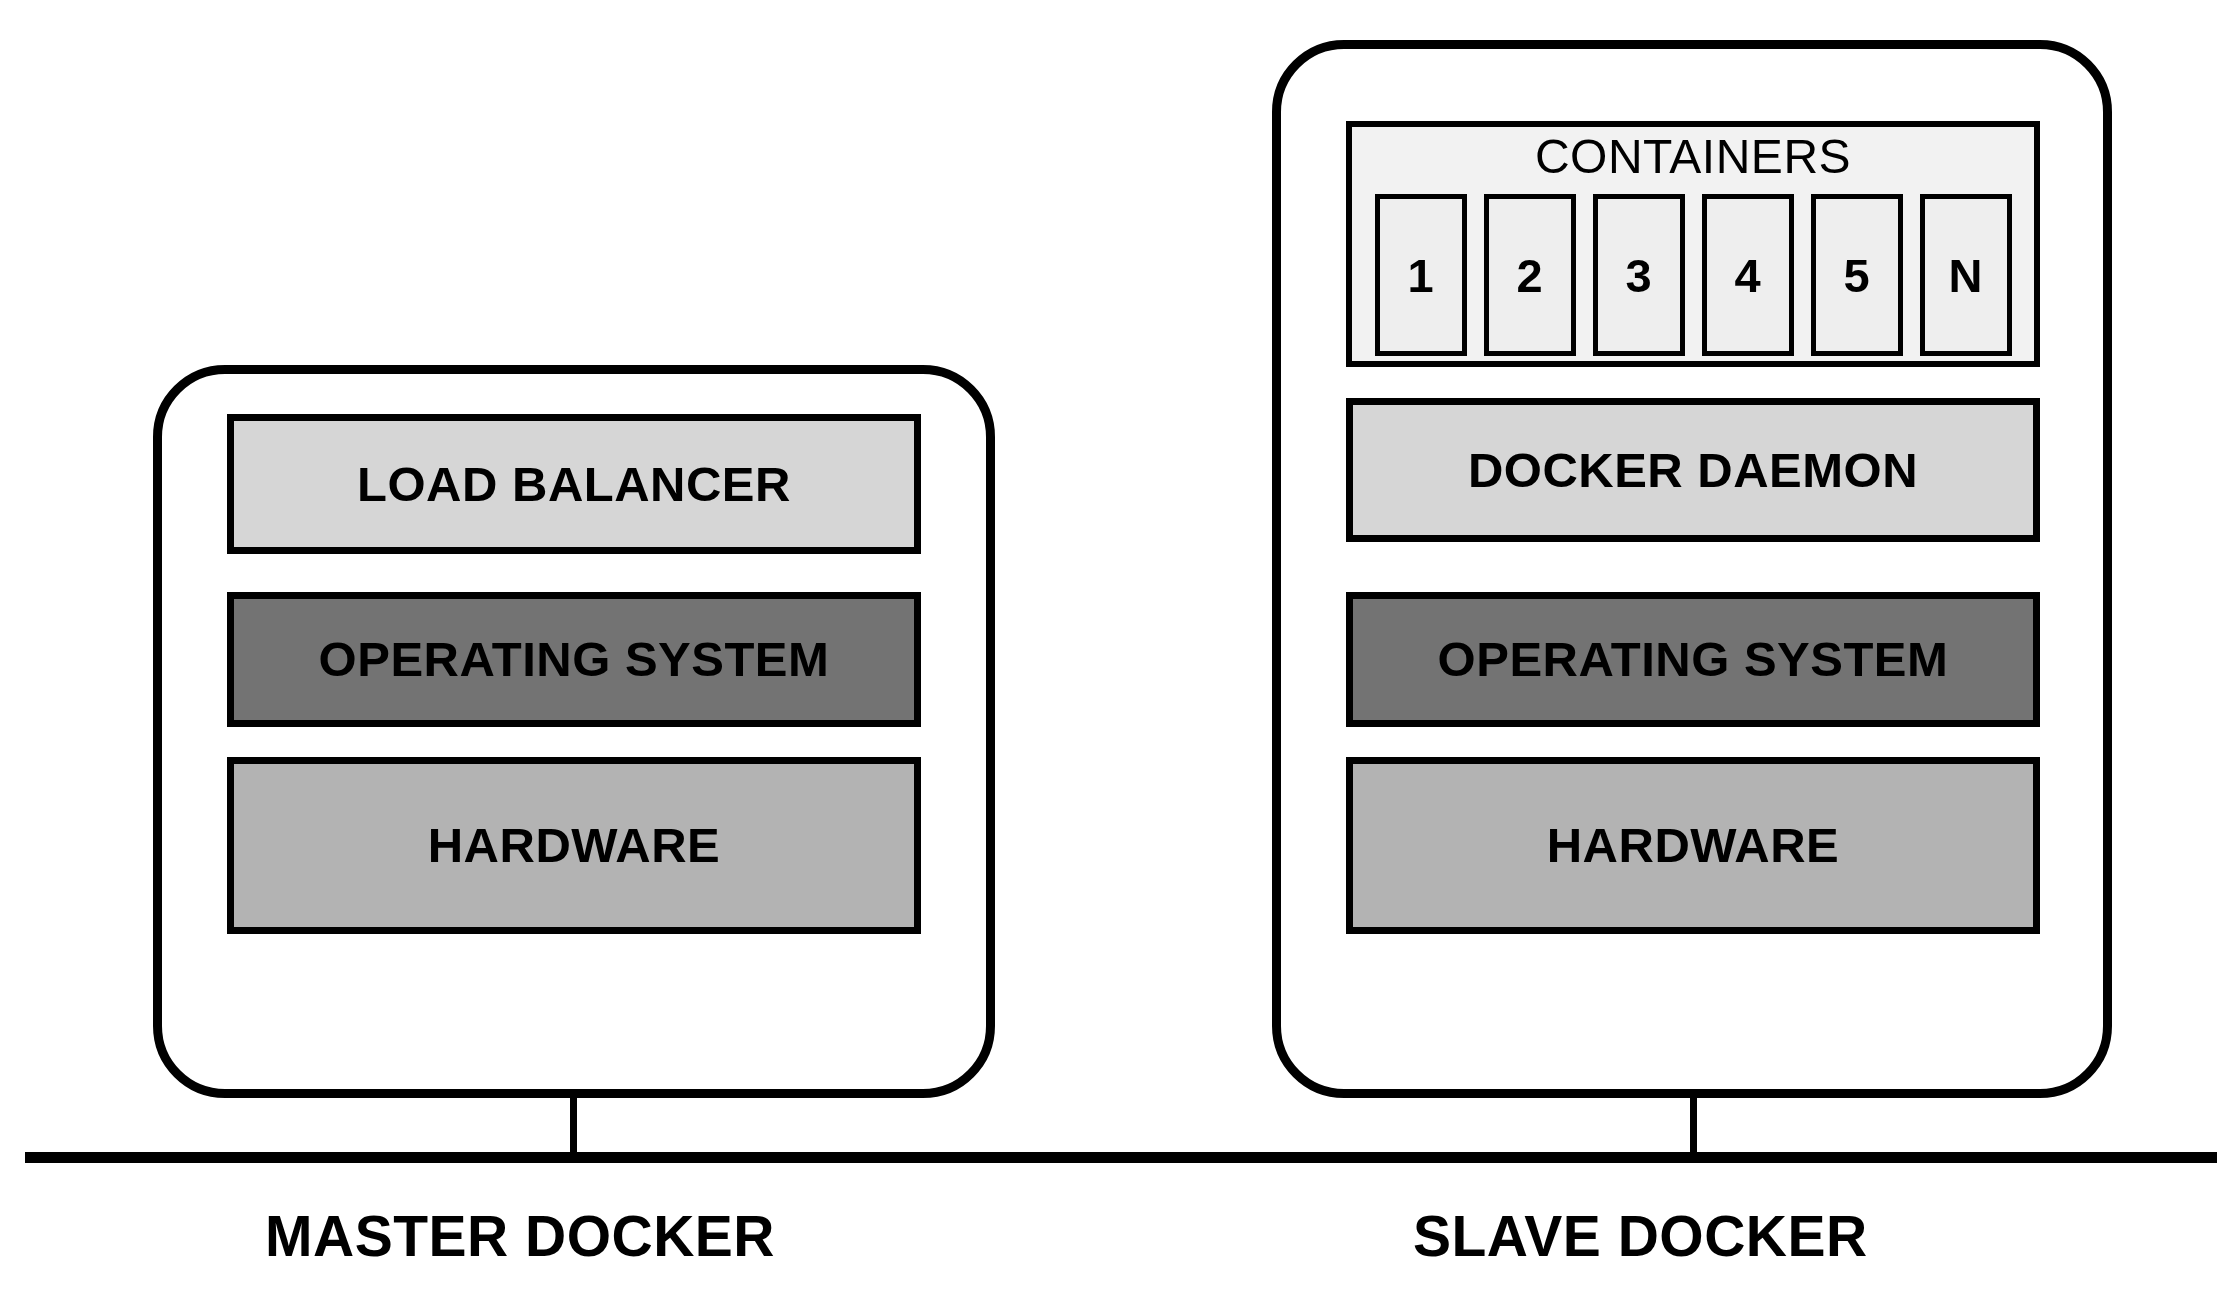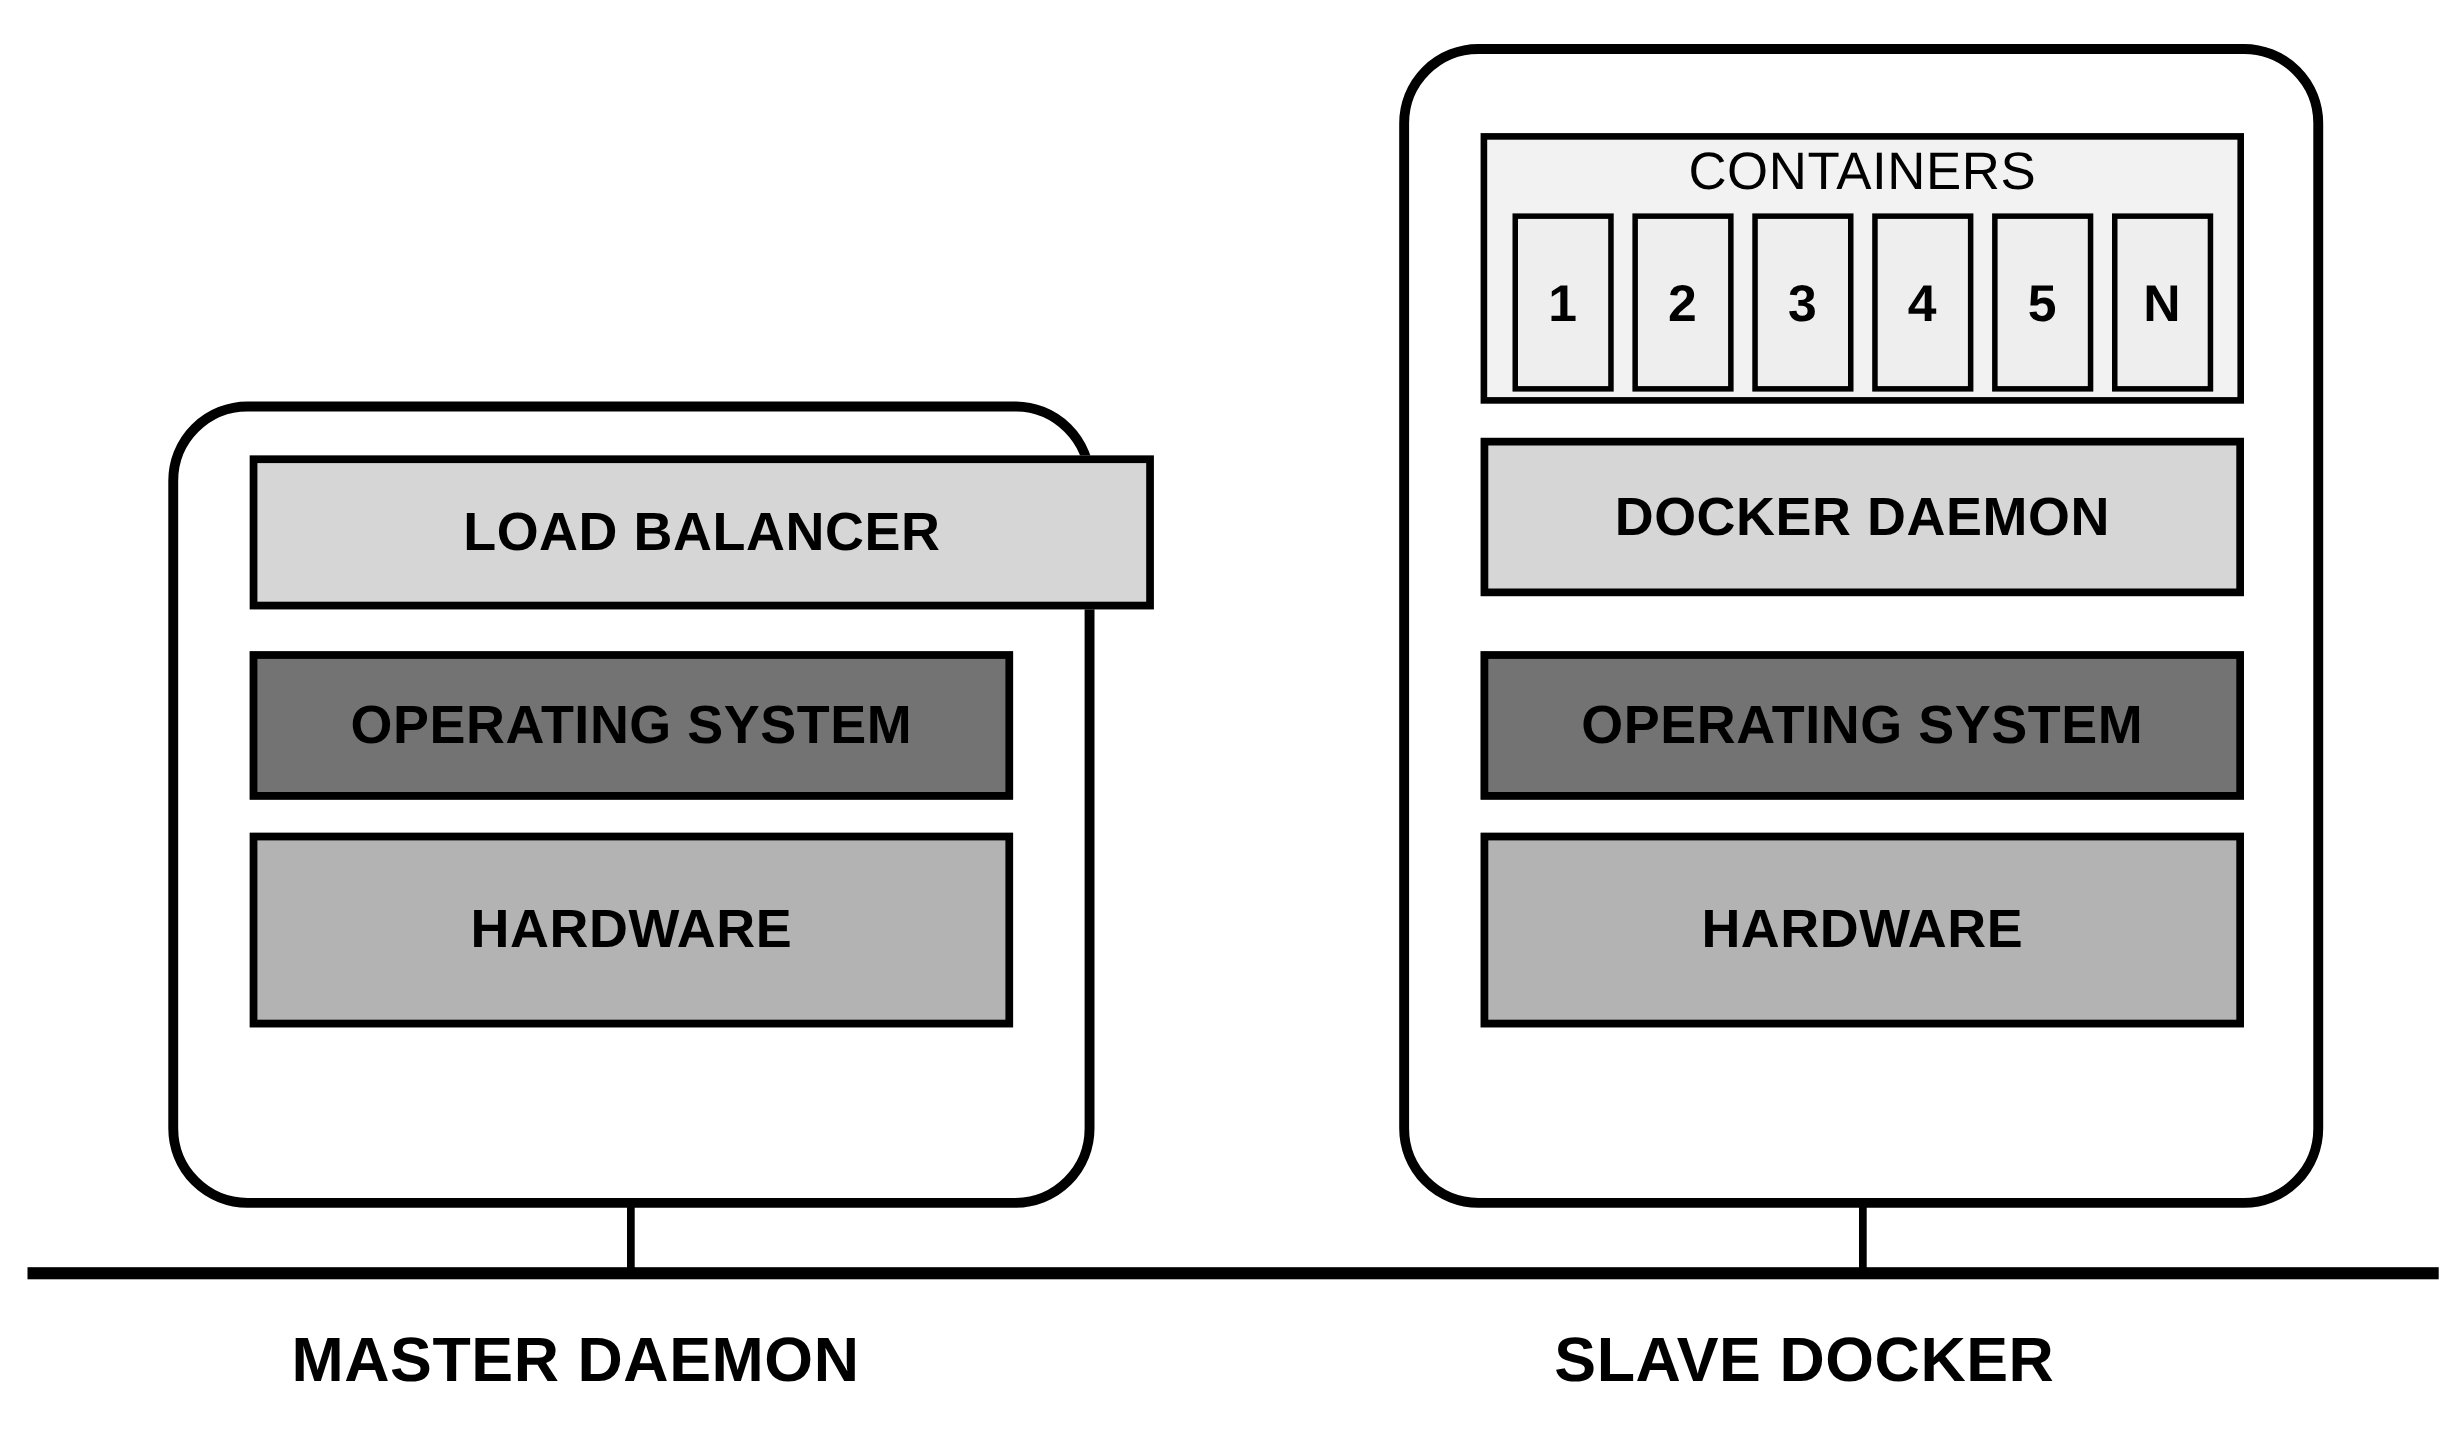--- a/index.html
+++ b/index.html
@@ -65,21 +65,21 @@
     font-size: 49px;
     font-weight: bold;
     line-height: 1;
   }
 
   .fill-light  { background: #d6d6d6; }
   .fill-medium { background: #737373; }
   .fill-dark   { background: #b3b3b3; }
 
   
-  #master-layer-0 { left: 227px; top: 414px; width: 822px; height: 140px; }
+  #master-layer-0 { left: 227px; top: 414px; width: 694px; height: 140px; }
   #master-layer-1 { left: 227px; top: 592px; width: 694px; height: 135px; }
   #master-layer-2 { left: 227px; top: 757px; width: 694px; height: 177px; }
 
   
   #slave-layer-0 { left: 1346px; top: 398px; width: 694px; height: 144px; }
   #slave-layer-1 { left: 1346px; top: 592px; width: 694px; height: 135px; }
   #slave-layer-2 { left: 1346px; top: 757px; width: 694px; height: 177px; }
 
   
   #containers-panel {
@@ -179,21 +179,21 @@
   <div class="layer-bar fill-medium" id="master-layer-1">
     <span class="layer-label">OPERATING SYSTEM</span>
   </div>
 
   <div class="layer-bar fill-dark" id="master-layer-2">
     <span class="layer-label">HARDWARE</span>
   </div>
 
   <div class="stem" id="master-stem"></div>
 
-  <div class="server-caption" id="master-caption">MASTER DAEMON</div>
+  <div class="server-caption" id="master-caption">MASTER DOCKER</div>
 
   <div class="server-box" id="slave-server-box"></div>
 
   <div id="containers-panel">
     <div id="containers-title">CONTAINERS</div>
     <div id="containers-row">
       <div class="container-cell">1</div>
       <div class="container-cell">2</div>
       <div class="container-cell">3</div>
       <div class="container-cell">4</div>

